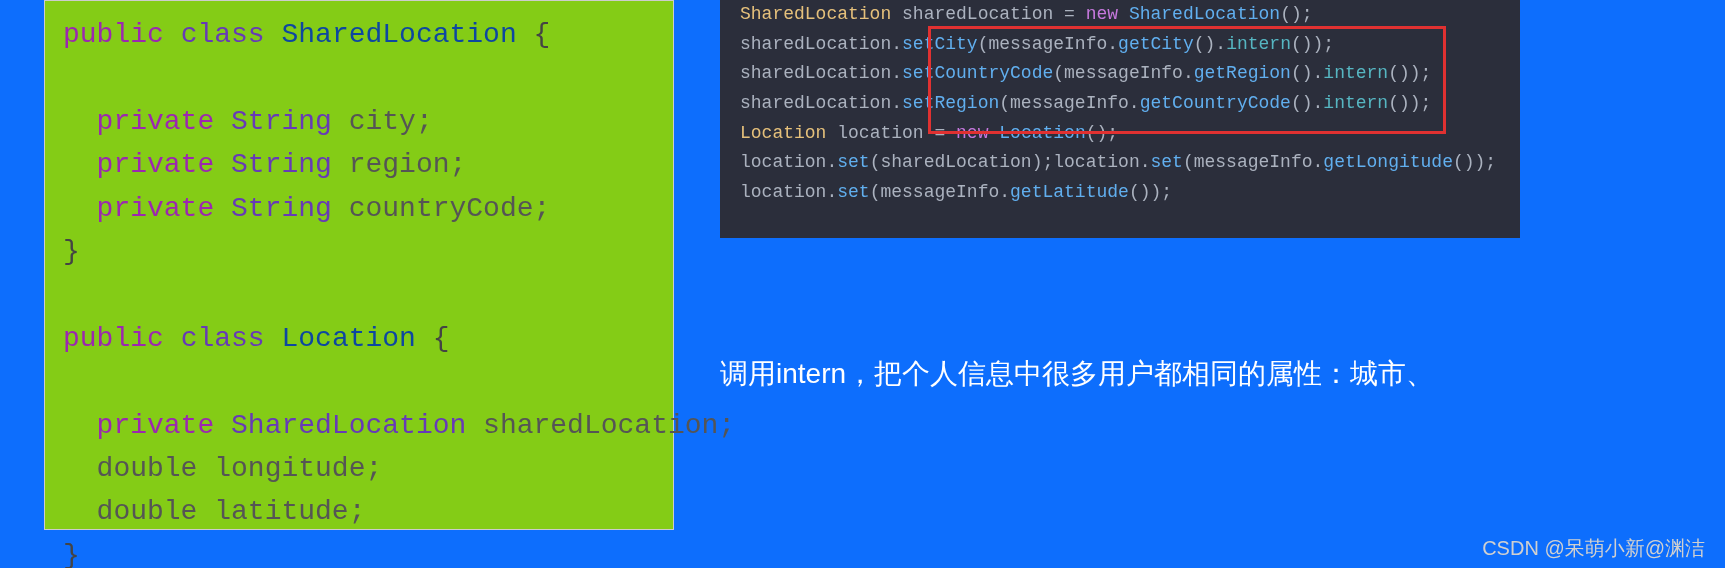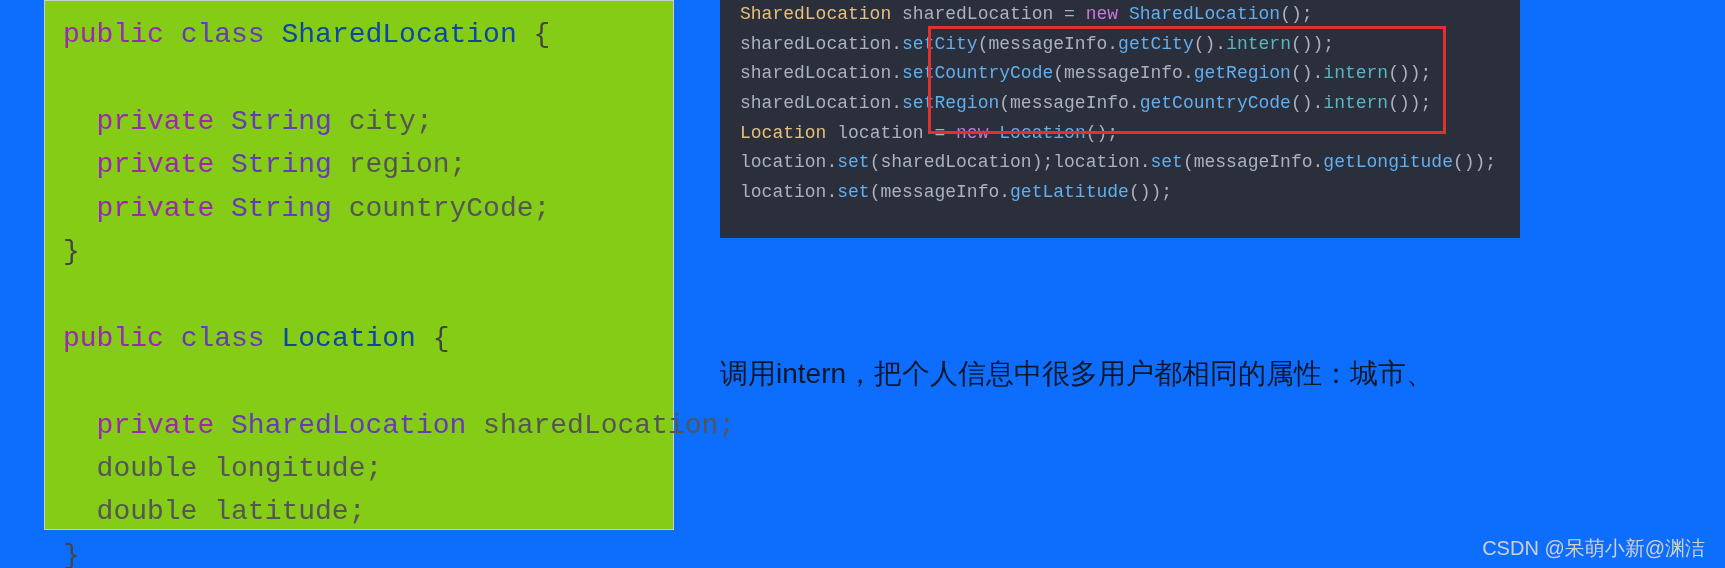--- a/index.html
+++ b/index.html
@@ -48,21 +48,21 @@
     pointer-events: none;
     filter: blur(0.5px);
   }
   .explain {
     position: absolute;
     left: 720px;
     top: 354px;
     width: 900px;
     font-size: 28px;
     line-height: 1.45;
-    color: #0f172a;
+    color: #ffffff;
     font-family: "Microsoft YaHei", "PingFang SC", sans-serif;
     filter: blur(0.5px);
   }
   .credit {
     position: absolute;
     right: 20px;
     bottom: 6px;
     font-size: 20px;
     color: #d0d0d0;
     font-family: "Microsoft YaHei", sans-serif;

